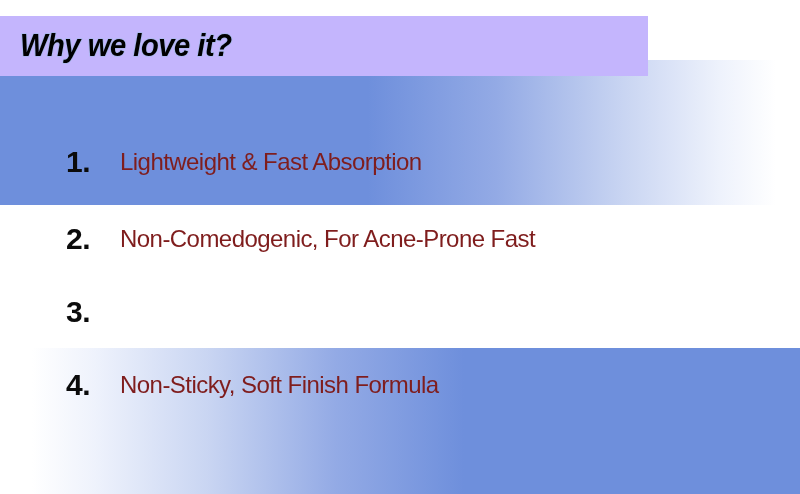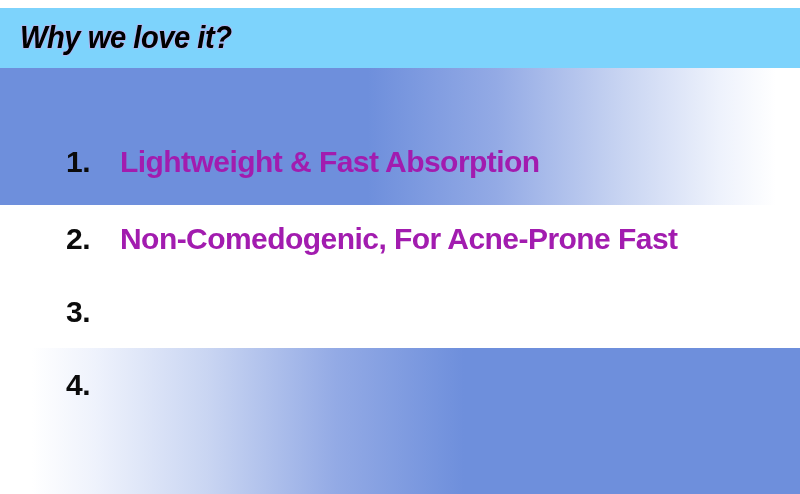--- a/index.html
+++ b/index.html
@@ -20,24 +20,24 @@
     width: 800px;
     height: 494px;
     background: #ffffff;
     overflow: hidden;
   }
 
   
   .header-bar {
     position: absolute;
     left: 0;
-    top: 8px;
-    width: 800px;
+    top: 16px;
+    width: 648px;
     height: 60px;
-    background: #7dd3fc;
+    background: #c4b5fd;
     overflow: hidden;
   }
   .header-title {
     position: absolute;
     left: 20px;
     top: 11px;
     font-family: "Liberation Sans", sans-serif;
     font-size: 31px;
     font-weight: 700;
     font-style: italic;
@@ -131,23 +131,23 @@
     font-size: 30px;
     font-weight: 700;
     color: #0b0b0b;
     letter-spacing: -0.4px;
     line-height: 46px;
     text-align: left;
   }
   .row-text {
     flex: 0 1 auto;
     font-family: "Liberation Sans", sans-serif;
-    font-size: 30px;
-    font-weight: 700;
-    color: #a21caf;
+    font-size: 24px;
+    font-weight: 400;
+    color: #7f1d1d;
     letter-spacing: -0.55px;
     line-height: 46px;
     white-space: nowrap;
   }
 </style>
 </head>
 <body>
 
 <div class="slide">
 
@@ -170,17 +170,18 @@
       <div class="row-number">2.</div>
       <div class="row-text">Non-Comedogenic, For Acne-Prone Fast</div>
     </div>
 
     <div class="list-row row-3">
       <div class="row-number">3.</div>
     </div>
 
     <div class="list-row row-4">
       <div class="row-number">4.</div>
+      <div class="row-text">Non-Sticky, Soft Finish Formula</div>
     </div>
 
   </div>
 
 </div>
 
 </body></html>

